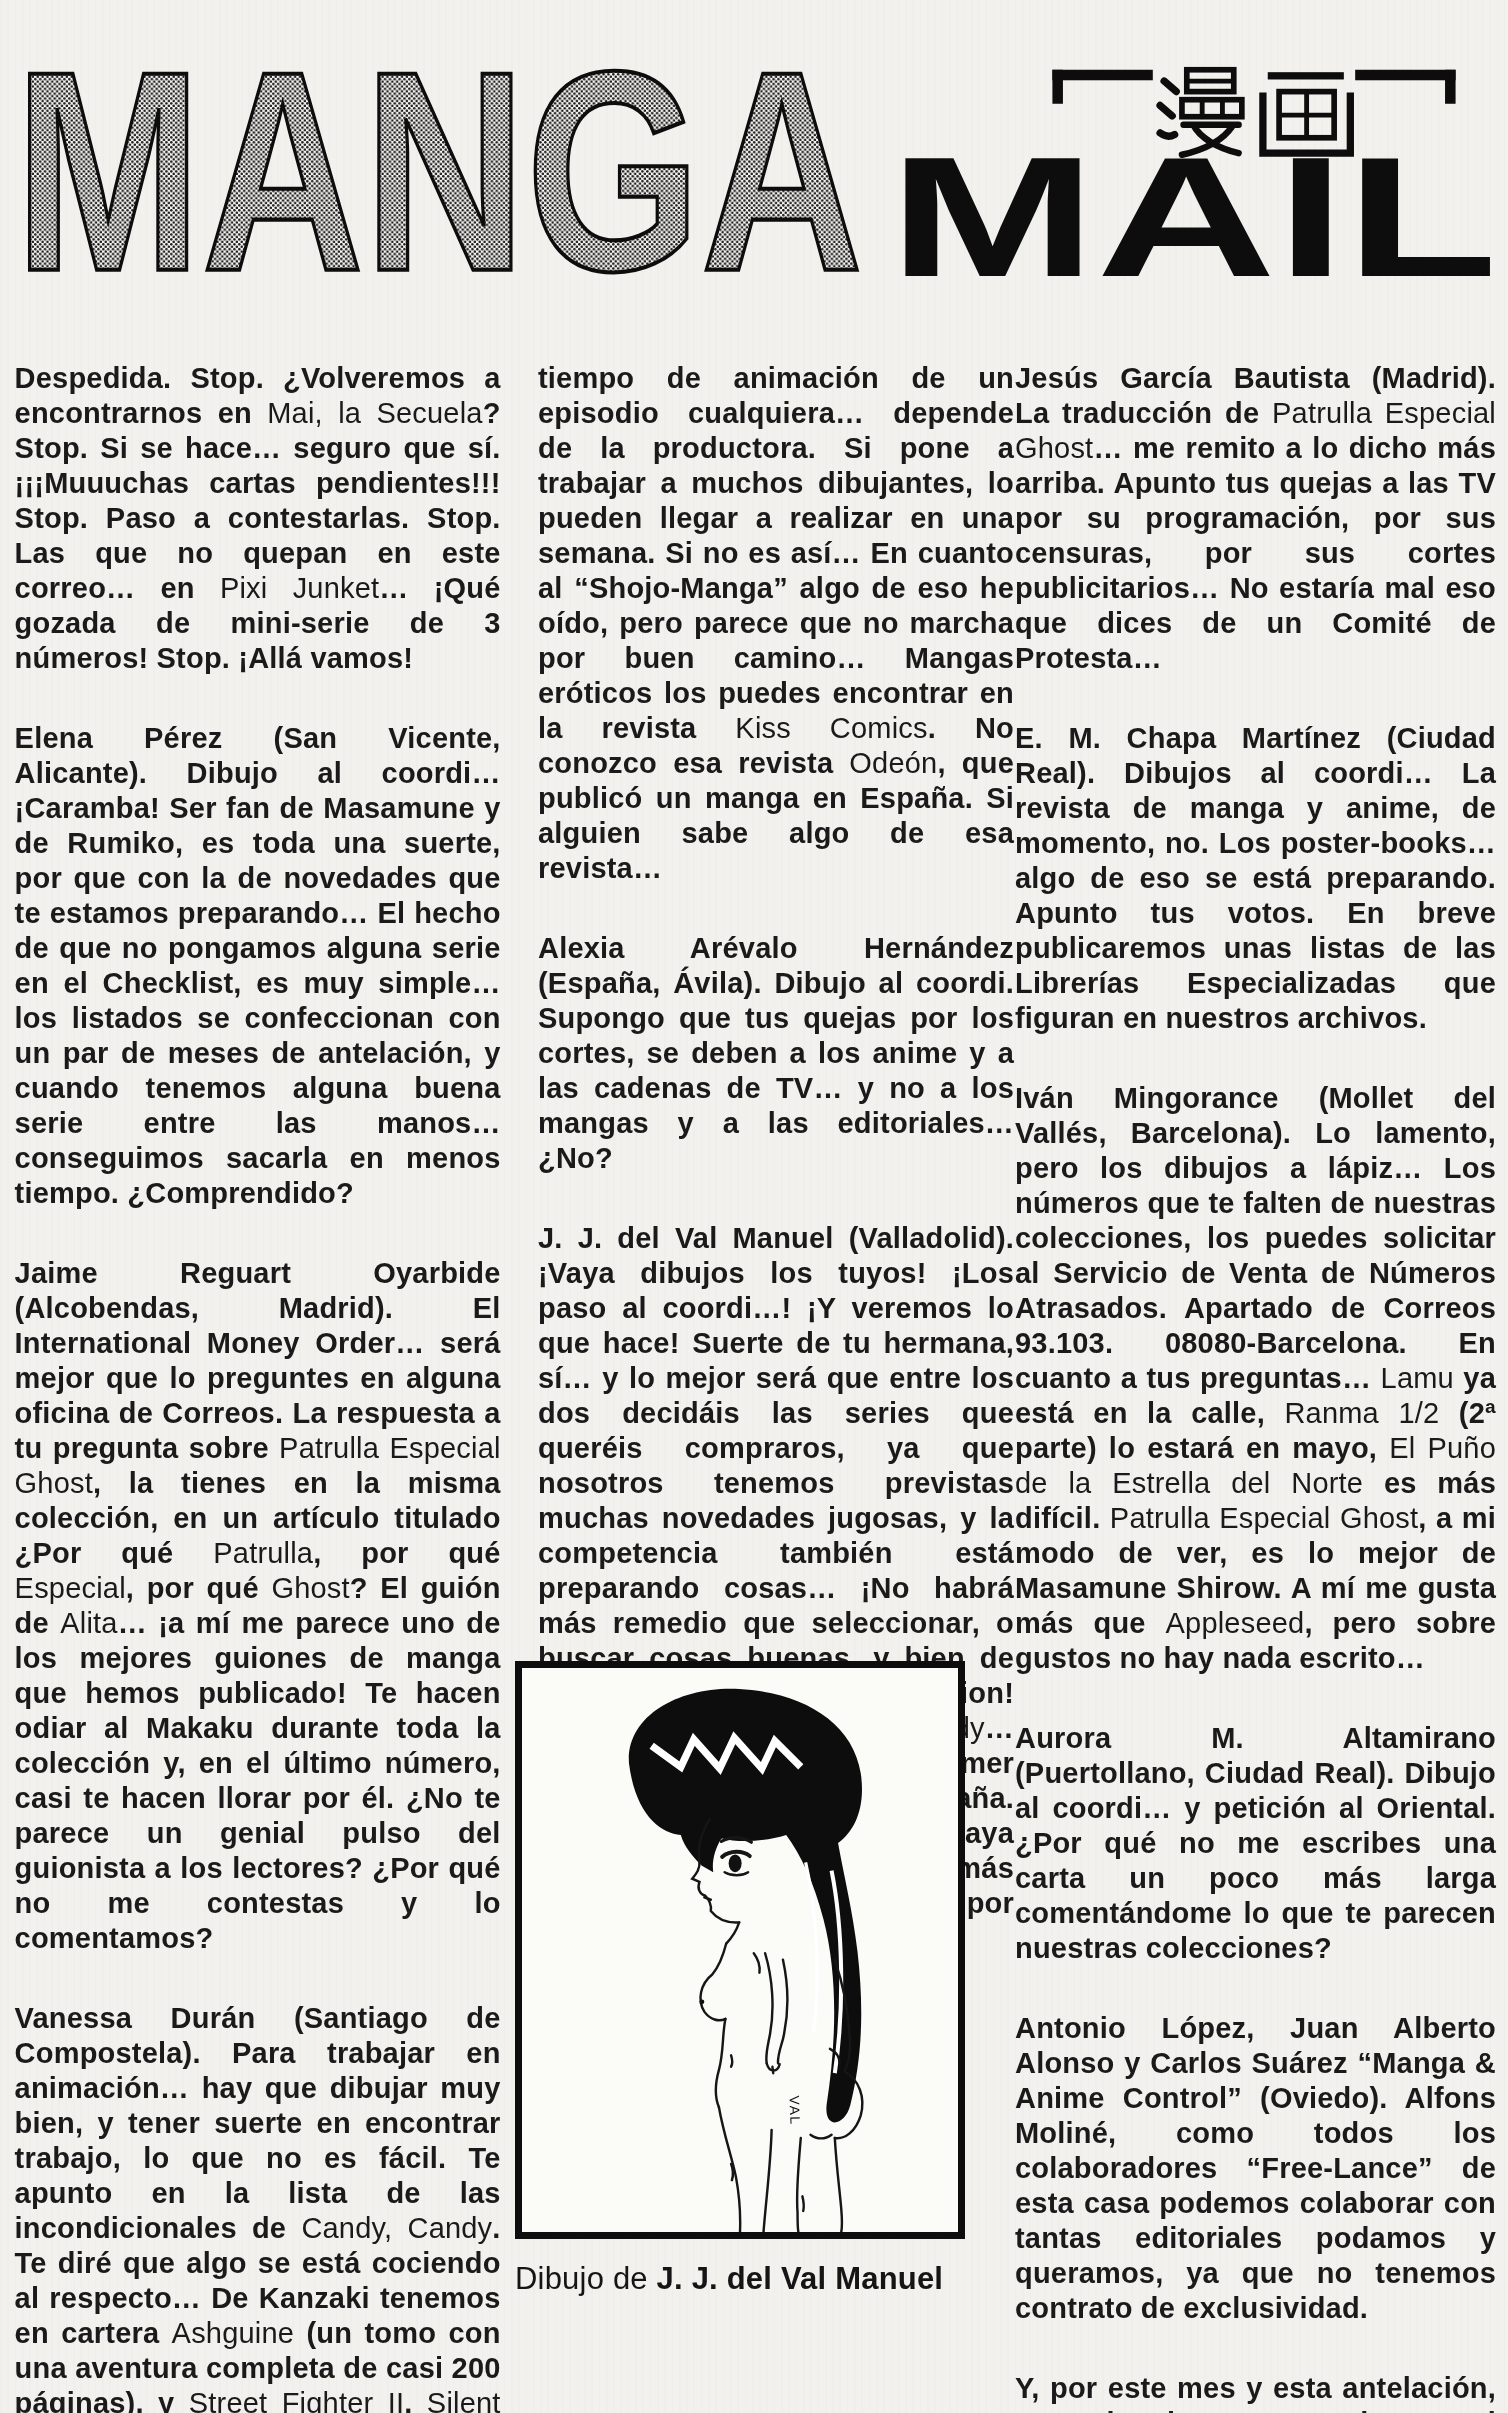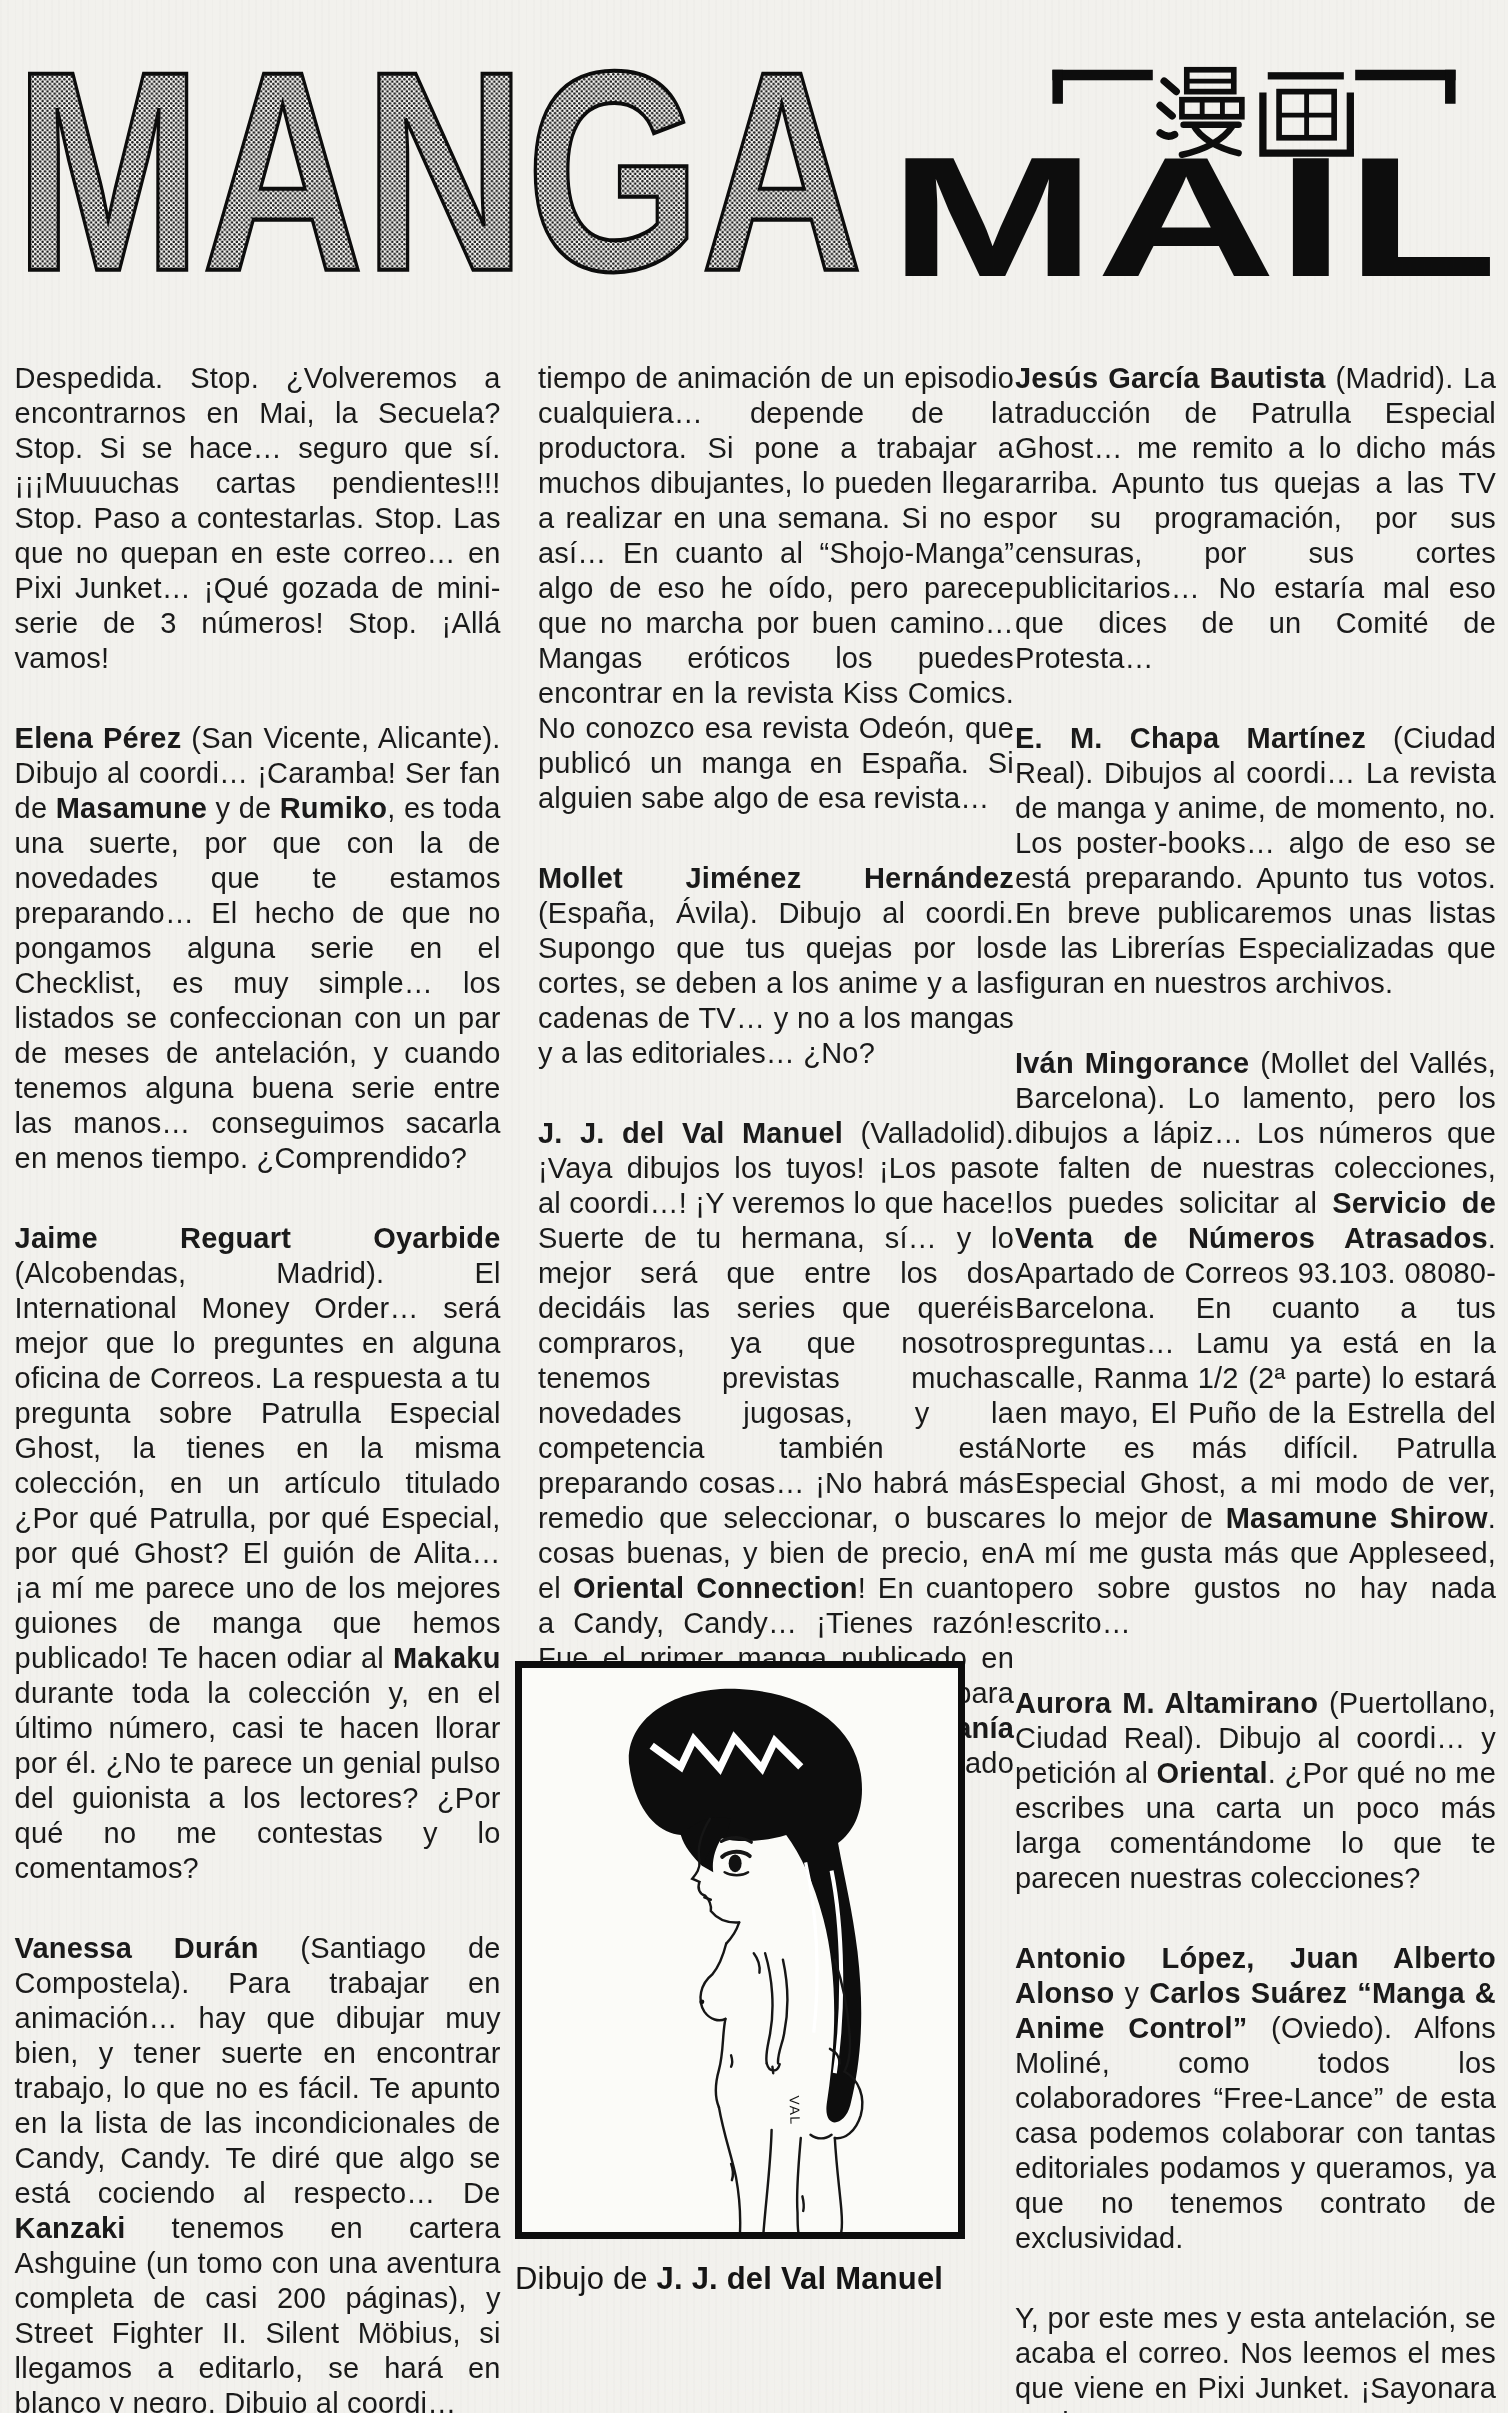--- a/index.html
+++ b/index.html
@@ -9,21 +9,21 @@
     background-image:repeating-linear-gradient(90deg, rgba(0,0,0,0.012) 0 1.6px, rgba(0,0,0,0) 1.6px 7.3px);
     font-family:"Liberation Sans",sans-serif;color:#1a1a1a;
   }
   .masthead{position:absolute;left:0;top:0;}
   .col{position:absolute;top:361px;font-size:29px;line-height:35px;text-align:justify;letter-spacing:0.2px;}
   .col p{margin:0 0 45px 0;}
   .col p:last-child{margin-bottom:0;}
   #col1{left:14.6px;width:486px;}
   #col2{left:538px;width:476px;}
   #col3{left:1015px;width:481px;}
-  .s-n{font-style:normal;font-weight:400;}
+  .s-n{font-style:normal;font-weight:700;}
   .s-b{font-weight:700;}
   .s-i{margin-top:7px;}
   .figframe{
     position:absolute;left:515px;top:1661px;width:450px;height:578px;
     box-sizing:border-box;border:7.3px solid #0d0d0d;background:#fbfbf8;
   }
   .figframe svg{display:block;width:100%;height:100%;}
   .figcaption{
     position:absolute;left:515px;top:2261px;width:450px;
     font-size:31px;letter-spacing:0.2px;color:#151515;
@@ -75,21 +75,21 @@
   <div class="col" id="col1">
     <p><span class="s-n">Despedida. Stop. ¿Volveremos a encontrarnos en </span><span class="s-i">Mai, la Secuela</span><span class="s-n">? Stop. Si se hace… seguro que sí. ¡¡¡Muuuchas cartas pendientes!!! Stop. Paso a contestarlas. Stop. Las que no quepan en este correo… en </span><span class="s-i">Pixi Junket</span><span class="s-n">… ¡Qué gozada de mini-serie de 3 números! Stop. ¡Allá vamos!</span></p>
     <p><span class="s-b">Elena Pérez</span><span class="s-n"> (San Vicente, Alicante). Dibujo al coordi… ¡Caramba! Ser fan de </span><span class="s-b">Masamune</span><span class="s-n"> y de </span><span class="s-b">Rumiko</span><span class="s-n">, es toda una suerte, por que con la de novedades que te estamos preparando… El hecho de que no pongamos alguna serie en el Checklist, es muy simple… los listados se confeccionan con un par de meses de antelación, y cuando tenemos alguna buena serie entre las manos… conseguimos sacarla en menos tiempo. ¿Comprendido?</span></p>
     <p><span class="s-b">Jaime Reguart Oyarbide</span><span class="s-n"> (Alcobendas, Madrid). El International Money Order… será mejor que lo preguntes en alguna oficina de Correos. La respuesta a tu pregunta sobre </span><span class="s-i">Patrulla Especial Ghost</span><span class="s-n">, la tienes en la misma colección, en un artículo titulado ¿Por qué </span><span class="s-i">Patrulla</span><span class="s-n">, por qué </span><span class="s-i">Especial</span><span class="s-n">, por qué </span><span class="s-i">Ghost</span><span class="s-n">? El guión de </span><span class="s-i">Alita</span><span class="s-n">… ¡a mí me parece uno de los mejores guiones de manga que hemos publicado! Te hacen odiar al </span><span class="s-b">Makaku</span><span class="s-n"> durante toda la colección y, en el último número, casi te hacen llorar por él. ¿No te parece un genial pulso del guionista a los lectores? ¿Por qué no me contestas y lo comentamos?</span></p>
     <p><span class="s-b">Vanessa Durán</span><span class="s-n"> (Santiago de Compostela). Para trabajar en animación… hay que dibujar muy bien, y tener suerte en encontrar trabajo, lo que no es fácil. Te apunto en la lista de las incondicionales de </span><span class="s-i">Candy, Candy</span><span class="s-n">. Te diré que algo se está cociendo al respecto… De </span><span class="s-b">Kanzaki</span><span class="s-n"> tenemos en cartera </span><span class="s-i">Ashguine</span><span class="s-n"> (un tomo con una aventura completa de casi 200 páginas), y </span><span class="s-i">Street Fighter II</span><span class="s-n">. </span><span class="s-i">Silent Möbius</span><span class="s-n">, si llegamos a editarlo, se hará en blanco y negro. Dibujo al coordi…</span></p>
 
   </div>
 
   <div class="col" id="col2">
     <p><span class="s-n">tiempo de animación de un episodio cualquiera… depende de la productora. Si pone a trabajar a muchos dibujantes, lo pueden llegar a realizar en una semana. Si no es así… En cuanto al “Shojo-Manga” algo de eso he oído, pero parece que no marcha por buen camino… Mangas eróticos los puedes encontrar en la revista </span><span class="s-i">Kiss Comics</span><span class="s-n">. No conozco esa revista </span><span class="s-i">Odeón</span><span class="s-n">, que publicó un manga en España. Si alguien sabe algo de esa revista…</span></p>
-    <p><span class="s-b">Mollet Jiménez Hernández</span><span class="s-n"> (España, Ávila). Dibujo al coordi. Supongo que tus quejas por los cortes, se deben a los anime y a las cadenas de TV… y no a los mangas y a las editoriales… ¿No?</span></p>
+    <p><span class="s-b">Alexia Arévalo Hernández</span><span class="s-n"> (España, Ávila). Dibujo al coordi. Supongo que tus quejas por los cortes, se deben a los anime y a las cadenas de TV… y no a los mangas y a las editoriales… ¿No?</span></p>
     <p><span class="s-b">J. J. del Val Manuel</span><span class="s-n"> (Valladolid). ¡Vaya dibujos los tuyos! ¡Los paso al coordi…! ¡Y veremos lo que hace! Suerte de tu hermana, sí… y lo mejor será que entre los dos decidáis las series que queréis compraros, ya que nosotros tenemos previstas muchas novedades jugosas, y la competencia también está preparando cosas… ¡No habrá más remedio que seleccionar, o buscar cosas buenas, y bien de precio, en el </span><span class="s-b">Oriental Connection</span><span class="s-n">! En cuanto a </span><span class="s-i">Candy, Candy</span><span class="s-n">… ¡Tienes razón! Fue el primer manga publicado en España. Hablaré con Alfons para que vaya dando en su </span><span class="s-b">Mangamanía</span><span class="s-n"> más series de las que han pasado por la tele.</span></p>
   </div>
 
   <div class="col" id="col3">
     <p><span class="s-b">Jesús García Bautista</span><span class="s-n"> (Madrid). La traducción de </span><span class="s-i">Patrulla Especial Ghost</span><span class="s-n">… me remito a lo dicho más arriba. Apunto tus quejas a las TV por su programación, por sus censuras, por sus cortes publicitarios… No estaría mal eso que dices de un Comité de Protesta…</span></p>
     <p><span class="s-b">E. M. Chapa Martínez</span><span class="s-n"> (Ciudad Real). Dibujos al coordi… La revista de manga y anime, de momento, no. Los poster-books… algo de eso se está preparando. Apunto tus votos. En breve publicaremos unas listas de las Librerías Especializadas que figuran en nuestros archivos.</span></p>
     <p><span class="s-b">Iván Mingorance</span><span class="s-n"> (Mollet del Vallés, Barcelona). Lo lamento, pero los dibujos a lápiz… Los números que te falten de nuestras colecciones, los puedes solicitar al </span><span class="s-b">Servicio de Venta de Números Atrasados</span><span class="s-n">. Apartado de Correos 93.103. 08080-Barcelona. En cuanto a tus preguntas… </span><span class="s-i">Lamu</span><span class="s-n"> ya está en la calle, </span><span class="s-i">Ranma 1/2</span><span class="s-n"> (2ª parte) lo estará en mayo, </span><span class="s-i">El Puño de la Estrella del Norte</span><span class="s-n"> es más difícil. </span><span class="s-i">Patrulla Especial Ghost</span><span class="s-n">, a mi modo de ver, es lo mejor de </span><span class="s-b">Masamune Shirow</span><span class="s-n">. A mí me gusta más que </span><span class="s-i">Appleseed</span><span class="s-n">, pero sobre gustos no hay nada escrito…</span></p>
     <p><span class="s-b">Aurora M. Altamirano</span><span class="s-n"> (Puertollano, Ciudad Real). Dibujo al coordi… y petición al </span><span class="s-b">Oriental</span><span class="s-n">. ¿Por qué no me escribes una carta un poco más larga comentándome lo que te parecen nuestras colecciones?</span></p>
     <p><span class="s-b">Antonio López, Juan Alberto Alonso</span><span class="s-n"> y </span><span class="s-b">Carlos Suárez “Manga &amp; Anime Control”</span><span class="s-n"> (Oviedo). Alfons Moliné, como todos los colaboradores “Free-Lance” de esta casa podemos colaborar con tantas editoriales podamos y queramos, ya que no tenemos contrato de exclusividad.</span></p>
     <p><span class="s-n">Y, por este mes y esta antelación, se acaba el correo. Nos leemos el mes que viene en </span><span class="s-i">Pixi Junket</span><span class="s-n">. ¡Sayonara Otakus!</span></p>

